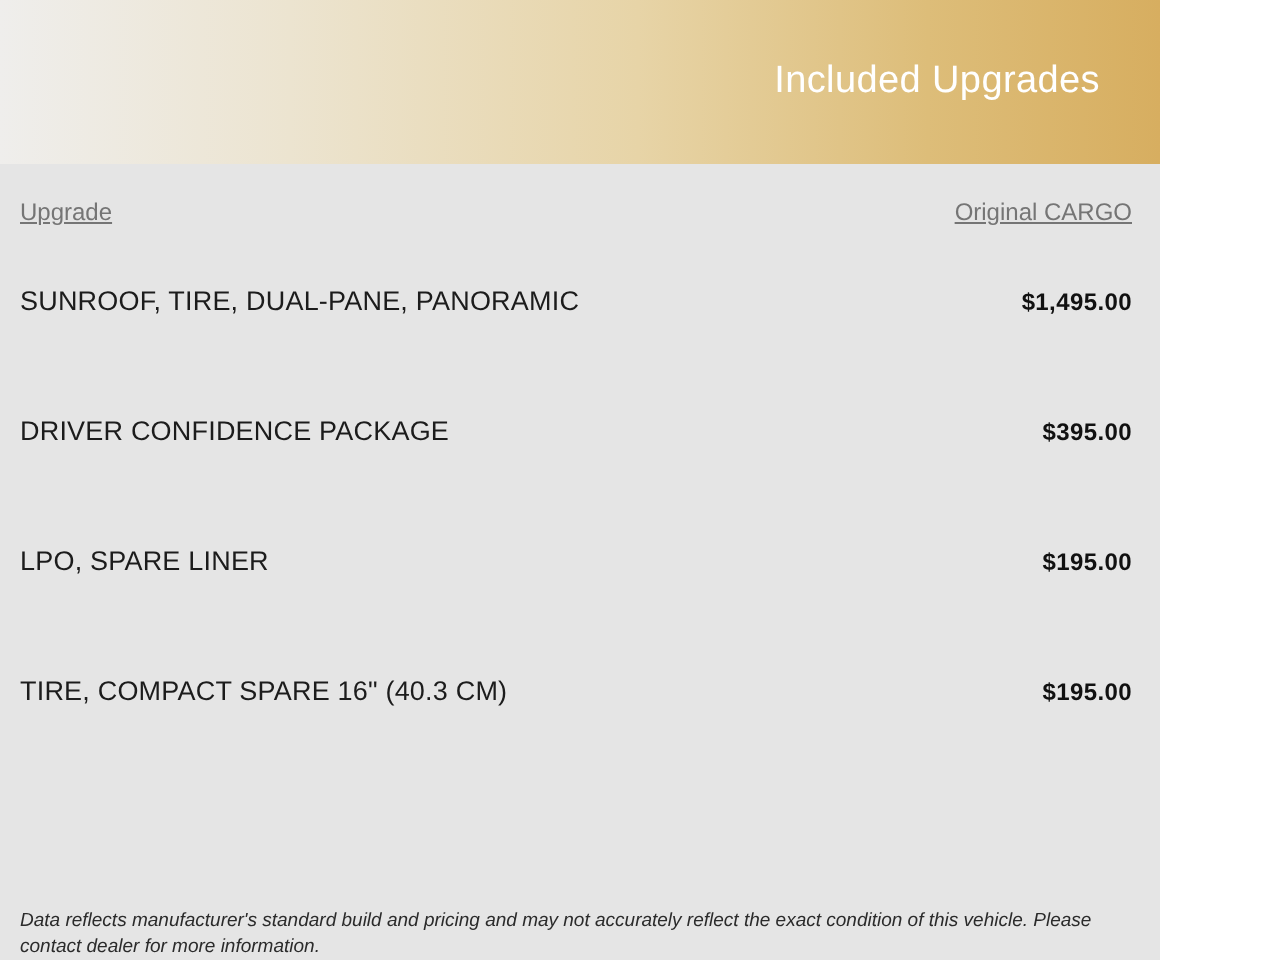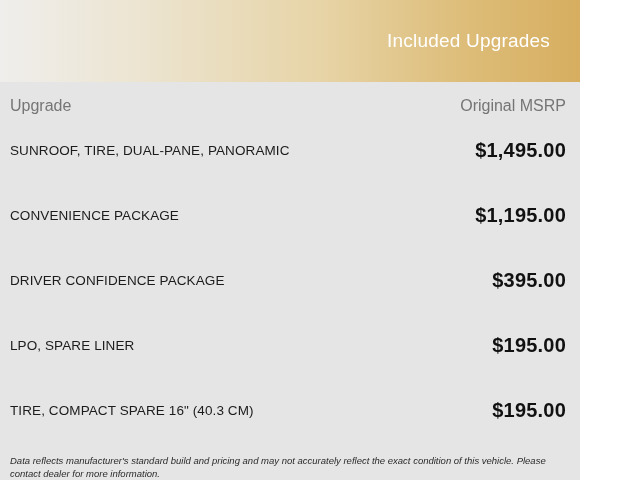--- a/index.html
+++ b/index.html
@@ -37,40 +37,41 @@
   }
   .thead {
     height: 24px;
     flex: 0 0 24px;
     display: flex;
     align-items: center;
     justify-content: space-between;
     padding: 0 14px 0 10px;
   }
   .th {
-    font-size: 16px;
+    font-size: 12px;
     color: #757575;
     font-weight: 400;
+    text-decoration: underline;
   }
   .row {
     height: 65px;
     flex: 0 0 65px;
     display: flex;
     align-items: center;
     justify-content: space-between;
     padding: 0 14px 0 10px;
   }
   .cell-upgrade {
     font-size: 13.5px;
     color: #1c1c1c;
     font-weight: 400;
     letter-spacing: 0.1px;
   }
   .cell-price {
-    font-size: 20px;
+    font-size: 12px;
     color: #111111;
     font-weight: 700;
     letter-spacing: 0.2px;
   }
 
   
   .disclaimer {
     flex: 0 0 auto;
     padding: 2px 24px 0 10px;
     font-size: 9.5px;
@@ -85,32 +86,28 @@
 <div class="page">
 
   <div class="banner">
     <span class="banner-title">Included Upgrades</span>
   </div>
 
   <div class="table">
 
     <div class="thead">
       <span class="th">Upgrade</span>
-      <span class="th">Original MSRP</span>
+      <span class="th">Original CARGO</span>
     </div>
 
     <div class="row">
       <span class="cell-upgrade">SUNROOF, TIRE, DUAL-PANE, PANORAMIC</span>
       <span class="cell-price">$1,495.00</span>
     </div>
 
-    <div class="row">
-      <span class="cell-upgrade">CONVENIENCE PACKAGE</span>
-      <span class="cell-price">$1,195.00</span>
-    </div>
 
     <div class="row">
       <span class="cell-upgrade">DRIVER CONFIDENCE PACKAGE</span>
       <span class="cell-price">$395.00</span>
     </div>
 
     <div class="row">
       <span class="cell-upgrade">LPO, SPARE LINER</span>
       <span class="cell-price">$195.00</span>
     </div>

